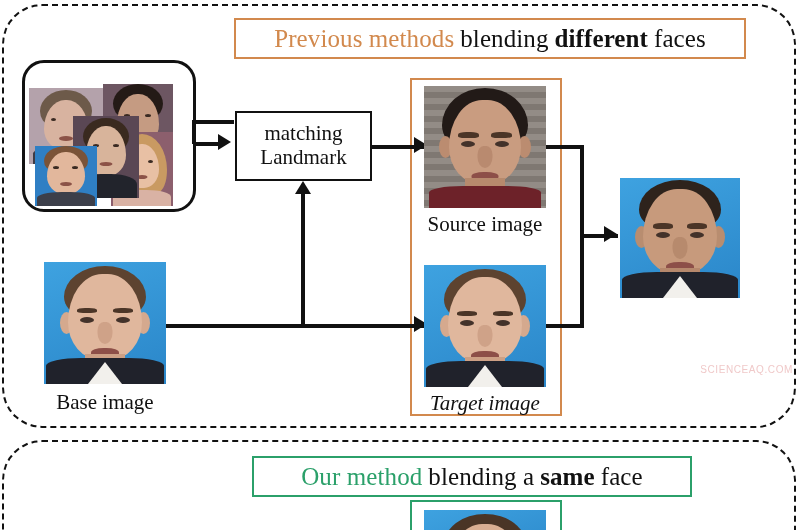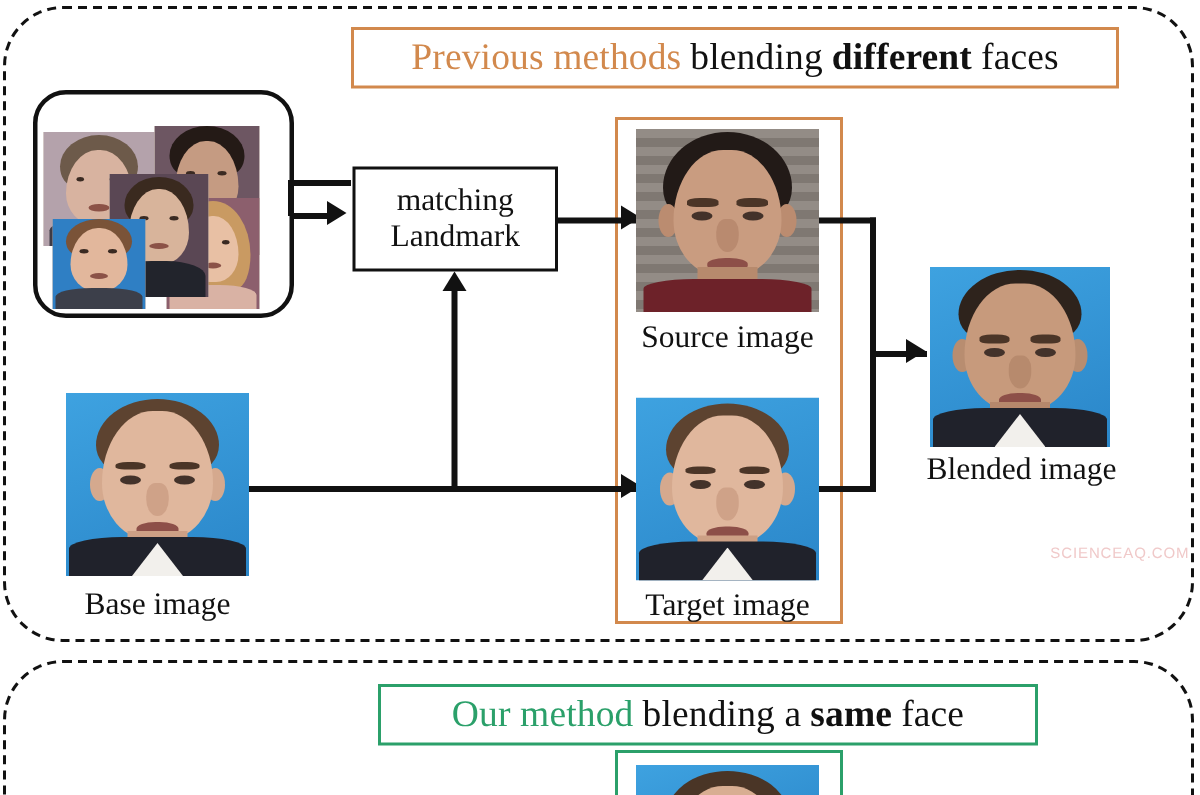--- a/index.html
+++ b/index.html
@@ -296,21 +296,21 @@
     <div class="p-brow-l" style="left:33px;top:46px;width:20px;height:5px;"></div>
     <div class="p-brow-r" style="right:33px;top:46px;width:20px;height:5px;"></div>
     <div class="p-eye-l" style="left:36px;top:55px;width:14px;height:6px;"></div>
     <div class="p-eye-r" style="right:36px;top:55px;width:14px;height:6px;"></div>
     <div class="p-nose" style="top:60px;width:15px;height:22px;background:#cfa288;"></div>
     <div class="p-mouth" style="top:86px;width:28px;height:10px;"></div>
     <div class="p-neck" style="top:92px;width:40px;height:18px;background:#cda085;"></div>
     <div class="p-suit" style="width:118px;height:26px;background:#20222b;"></div>
     <div class="p-shirt" style="width:34px;height:22px;"></div>
   </div>
-  <div class="caption" style="left:404px;top:391px;width:162px;">Target image</div>
+  <div class="caption" style="left:404px;top:391px;width:162px;font-style:italic;">Target image</div>
 
   <div class="photo" style="left:44px;top:262px;width:122px;height:122px;">
     <div class="p-bg" style="background:linear-gradient(160deg,#3ea2e0,#2a86c9);"></div>
     <div class="p-hair" style="top:4px;width:82px;height:48px;background:#5d4330;"></div>
     <div class="p-ear-l" style="left:16px;top:50px;width:13px;height:22px;background:#d5a98e;"></div>
     <div class="p-ear-r" style="right:16px;top:50px;width:13px;height:22px;background:#d5a98e;"></div>
     <div class="p-face" style="top:12px;width:74px;height:86px;background:#e0b79d;"></div>
     <div class="p-brow-l" style="left:33px;top:46px;width:20px;height:5px;"></div>
     <div class="p-brow-r" style="right:33px;top:46px;width:20px;height:5px;"></div>
     <div class="p-eye-l" style="left:36px;top:55px;width:14px;height:6px;"></div>
@@ -332,21 +332,20 @@
     <div class="p-brow-l" style="left:33px;top:45px;width:20px;height:6px;"></div>
     <div class="p-brow-r" style="right:33px;top:45px;width:20px;height:6px;"></div>
     <div class="p-eye-l" style="left:36px;top:54px;width:14px;height:6px;"></div>
     <div class="p-eye-r" style="right:36px;top:54px;width:14px;height:6px;"></div>
     <div class="p-nose" style="top:59px;width:15px;height:22px;background:#b78a6d;"></div>
     <div class="p-mouth" style="top:84px;width:28px;height:10px;"></div>
     <div class="p-neck" style="top:90px;width:40px;height:18px;background:#b6886c;"></div>
     <div class="p-suit" style="width:116px;height:26px;background:#20222b;"></div>
     <div class="p-shirt" style="width:34px;height:22px;"></div>
   </div>
-  <div class="caption" style="left:600px;top:300px;width:162px;">Blended image</div>
 
   <div class="photo" style="left:424px;top:510px;width:122px;height:60px;">
     <div class="p-bg" style="background:linear-gradient(160deg,#3ea2e0,#2a86c9);"></div>
     <div class="p-hair" style="top:4px;width:82px;height:48px;background:#4a3526;"></div>
     <div class="p-face" style="top:14px;width:74px;height:86px;background:#d8ae92;"></div>
   </div>
 
   <div id="watermark">SCIENCEAQ.COM</div>
 
 </div>

